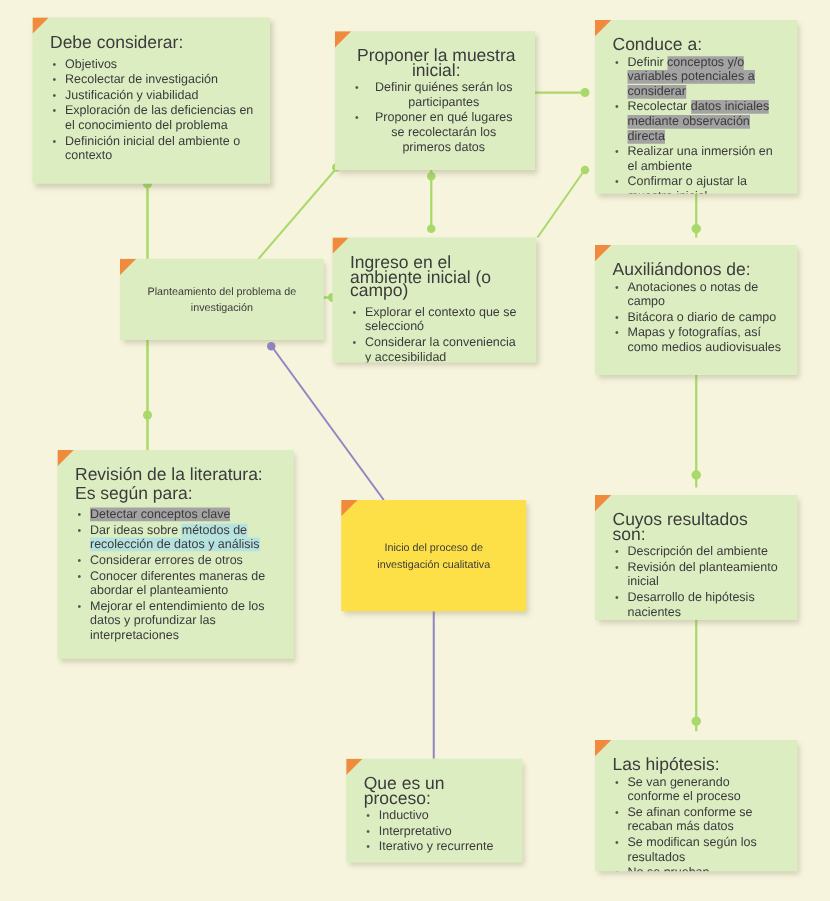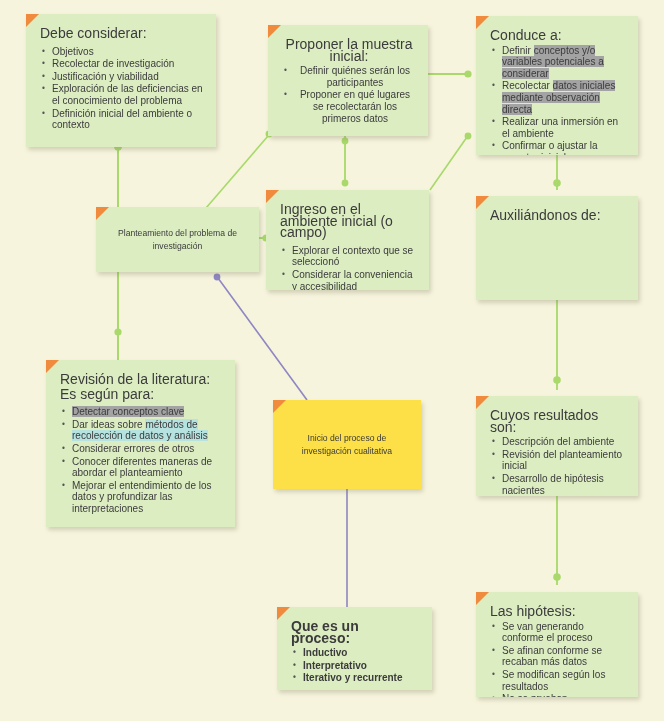--- a/index.html
+++ b/index.html
@@ -211,20 +211,25 @@
         <li>Explorar el contexto que se seleccionó</li>
         <li>Considerar la conveniencia y accesibilidad</li>
       </ul>
     </div>
   </div>
 
   <div class="node" style="left:476px; top:196px; width:162px; height:104px;">
     <div class="fold"></div>
     <div class="inner">
       <p class="heading">Auxiliándonos de:</p>
+      <ul>
+        <li>Anotaciones o notas de campo</li>
+        <li>Bitácora o diario de campo</li>
+        <li>Mapas y fotografías, así como medios audiovisuales</li>
+      </ul>
     </div>
   </div>
 
   <div class="node" style="left:26px; top:360px; width:189px; height:167px;margin-left:20px;">
     <div class="fold"></div>
     <div class="inner">
       <p class="heading">Revisión de la literatura:</p>
       <p class="heading spaced">Es según para:</p>
       <ul>
           <li><mark class="hl-yellow">Detectar conceptos clave</mark></li>
@@ -249,21 +254,21 @@
       <p class="heading">Cuyos resultados son:</p>
       <ul>
         <li>Descripción del ambiente</li>
         <li>Revisión del planteamiento inicial</li>
         <li>Desarrollo de hipótesis nacientes</li>
         <li>Primeros análisis: temas y categorías emergentes</li>
       </ul>
     </div>
   </div>
 
-  <div class="node" style="left:277px; top:607px; width:155px; height:83px;font-weight:bold;">
+  <div class="node" style="left:277px; top:607px; width:141px; height:83px;">
     <div class="fold"></div>
     <div class="inner">
       <p class="heading">Que es un proceso:</p>
       <ul>
         <li>Inductivo</li>
         <li>Interpretativo</li>
         <li>Iterativo y recurrente</li>
       </ul>
     </div>
   </div>

